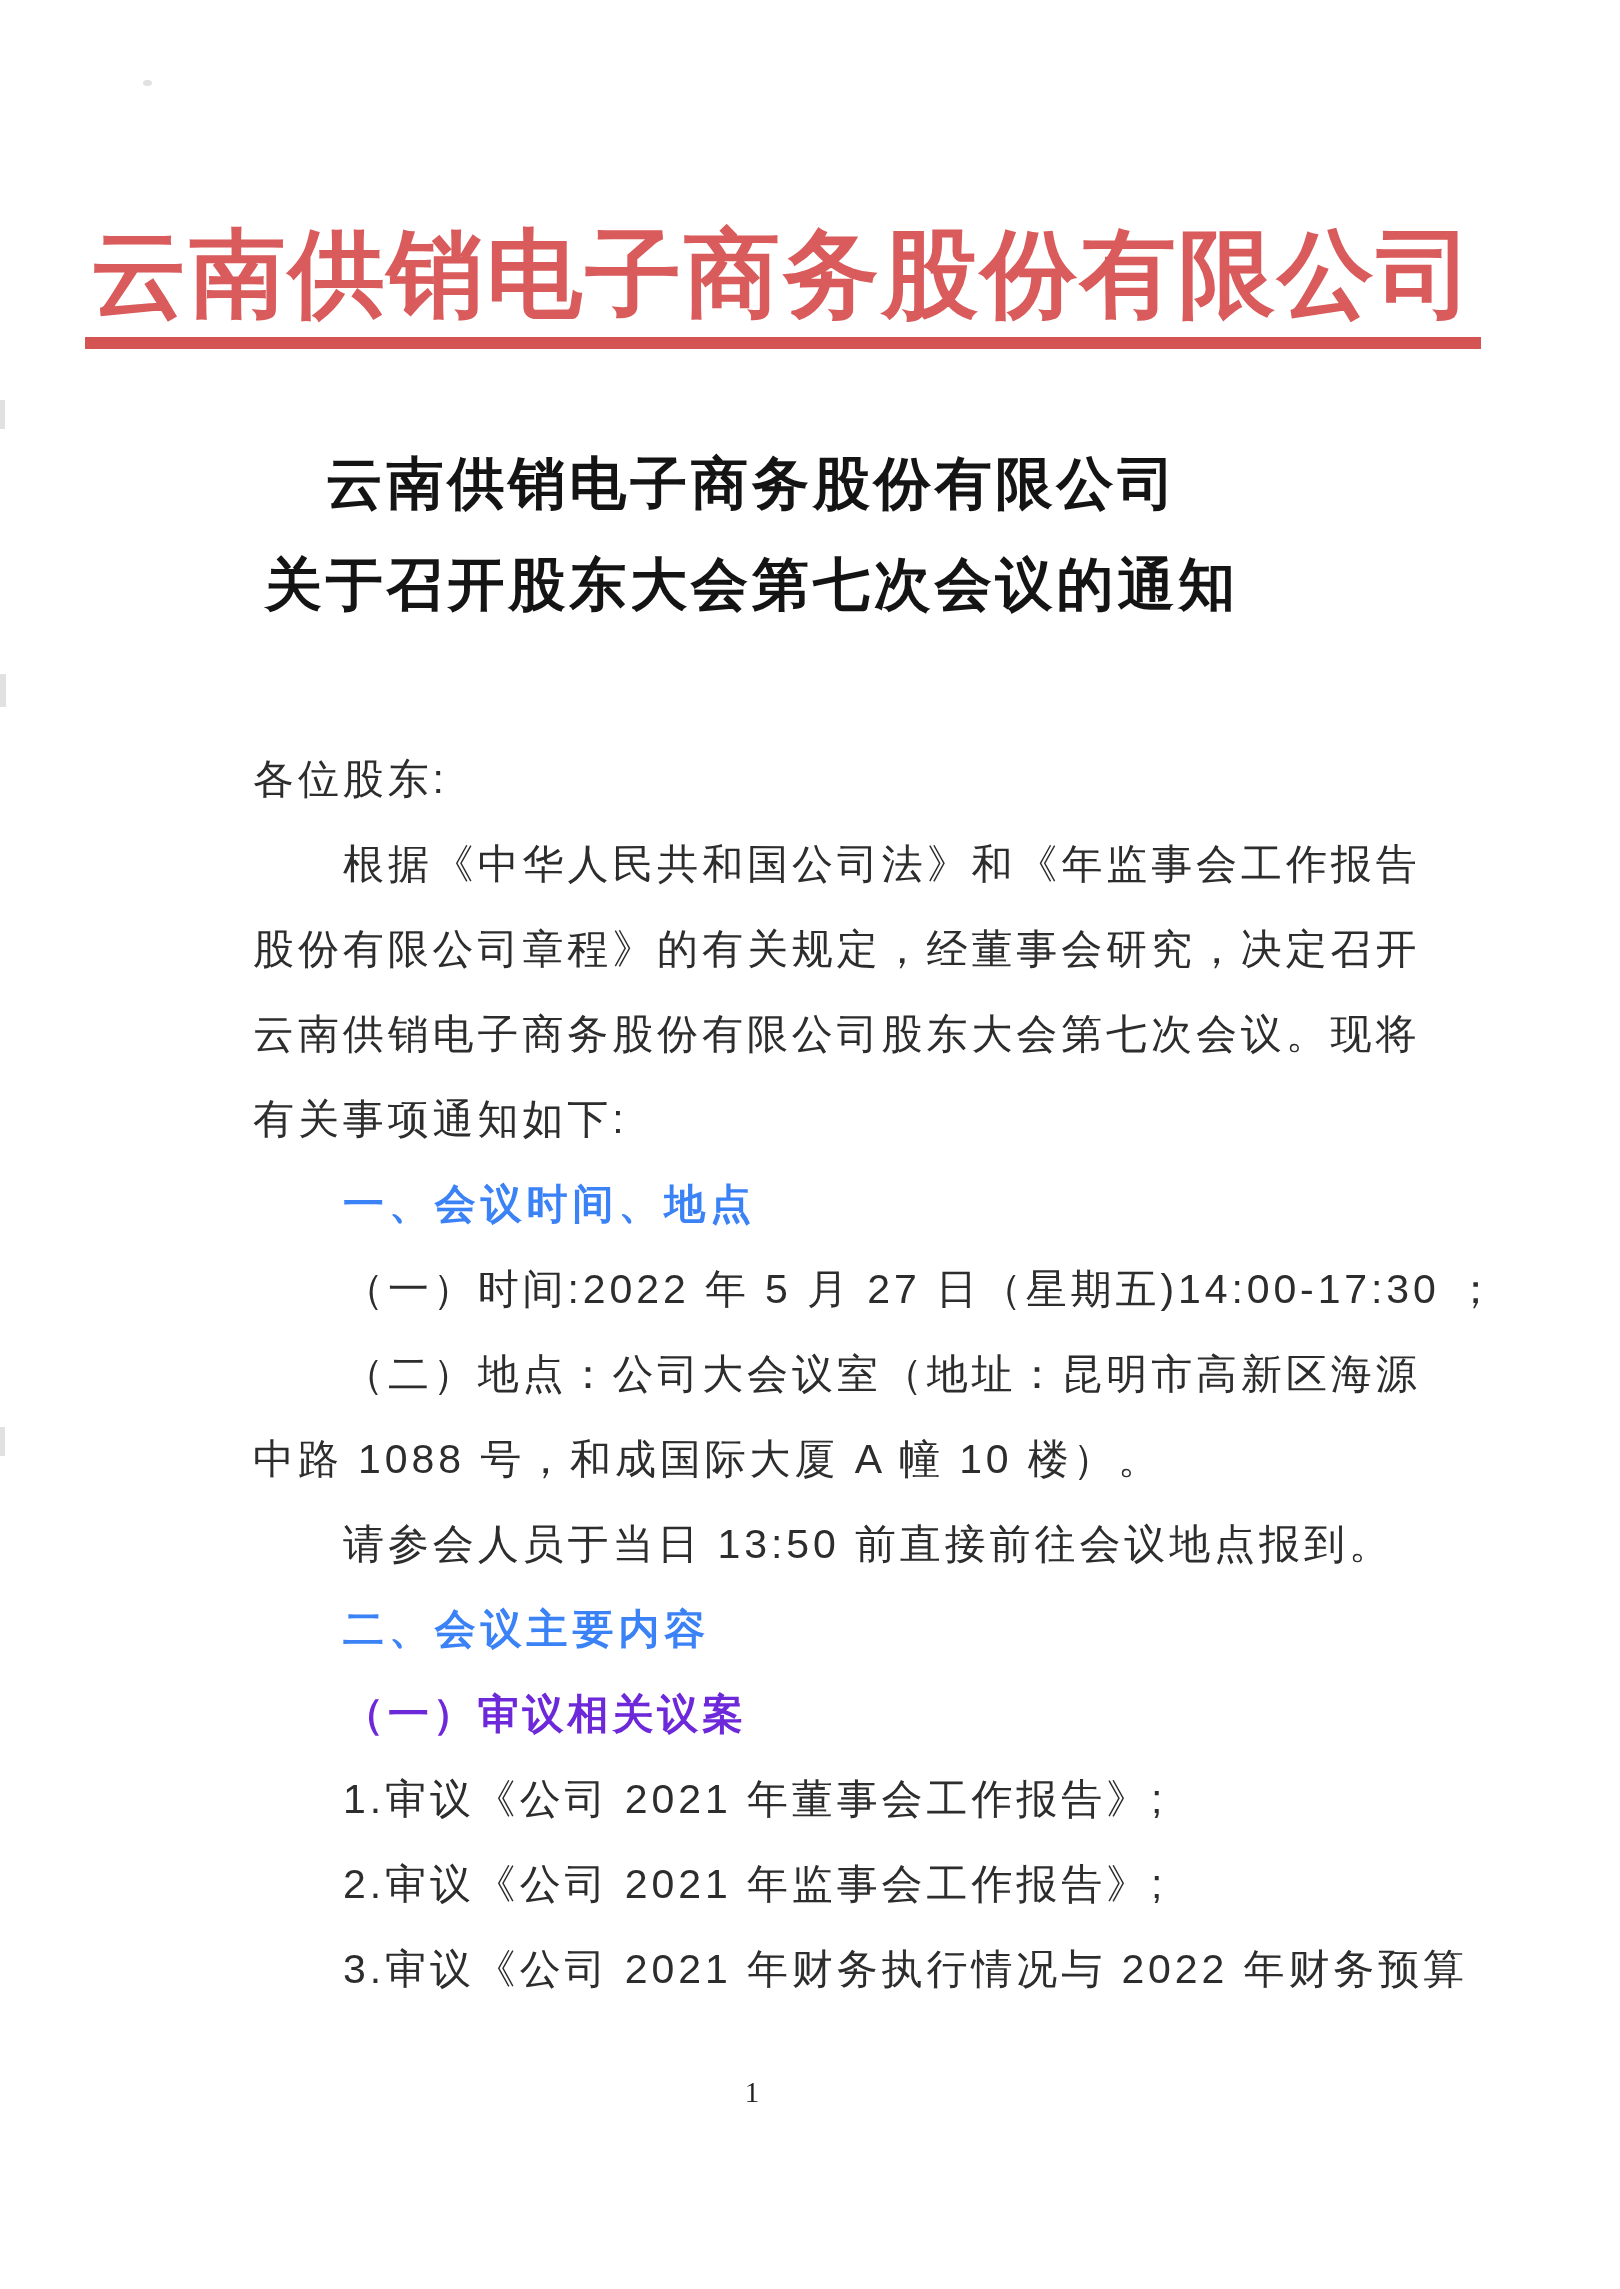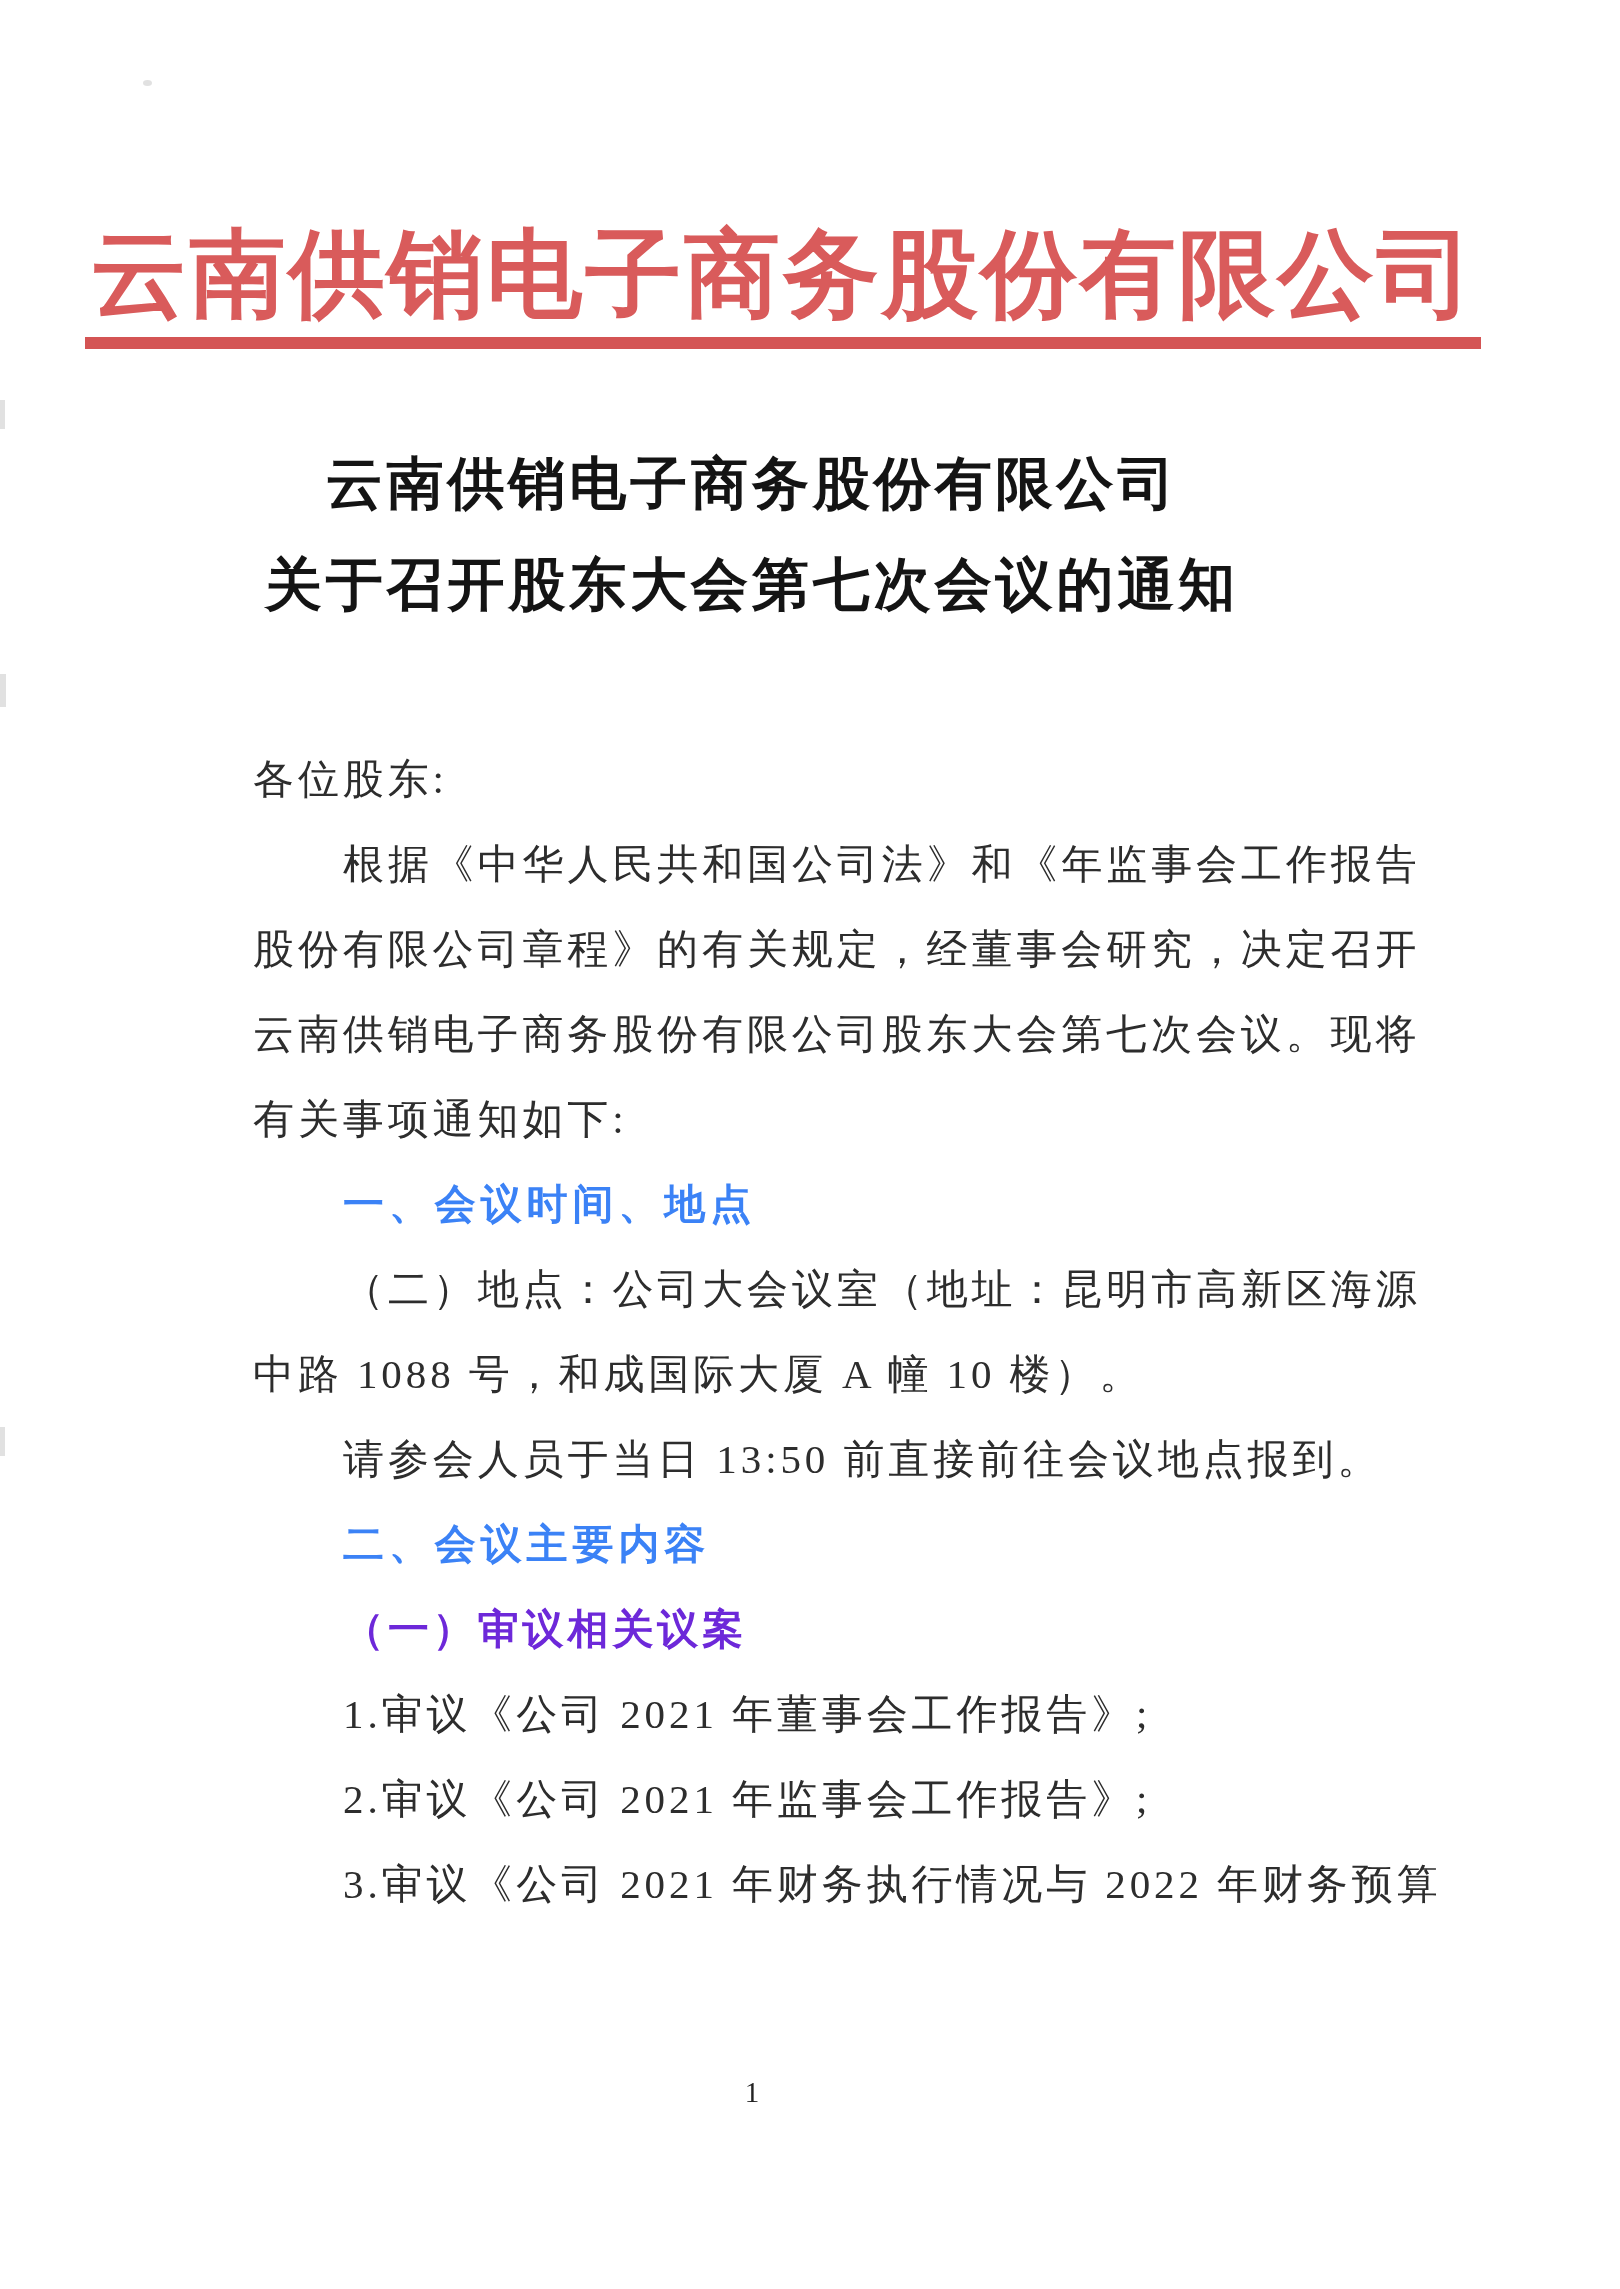--- a/index.html
+++ b/index.html
@@ -59,21 +59,21 @@
   .doc-body {
     position: absolute;
     top: 737px;
     left: 253px;
     width: 1245px;
   }
   .doc-line {
     height: 85px;
     line-height: 85px;
     white-space: nowrap;
-    font-family: Liberation Serif, serif;
+    font-family: Liberation Sans, sans-serif;
     font-size: 41px;
     letter-spacing: 3.9px;
     color: #2d2d2d;
   }
   .doc-line.indent { padding-left: 90px; }
   .doc-line.heading {
     font-family: "Liberation Sans", sans-serif;
     font-weight: 700;
     letter-spacing: 4.9px;
     color: #3b82f6;
@@ -119,20 +119,21 @@
     <div class="title-line">关于召开股东大会第七次会议的通知</div>
   </div>
 
   <div class="doc-body" id="doc-lines">
       <div class="doc-line body">各位股东:</div>
       <div class="doc-line body indent">根据《中华人民共和国公司法》和《年监事会工作报告</div>
       <div class="doc-line body">股份有限公司章程》的有关规定，经董事会研究，决定召开</div>
       <div class="doc-line body">云南供销电子商务股份有限公司股东大会第七次会议。现将</div>
       <div class="doc-line body">有关事项通知如下:</div>
       <div class="doc-line heading indent">一、会议时间、地点</div>
+      <div class="doc-line body indent">（一）时间:2022 年 5 月 27 日（星期五)14:00-17:30 ；</div>
       <div class="doc-line body indent">（二）地点：公司大会议室（地址：昆明市高新区海源</div>
       <div class="doc-line body">中路 1088 号，和成国际大厦 A 幢 10 楼）。</div>
       <div class="doc-line body indent">请参会人员于当日 13:50 前直接前往会议地点报到。</div>
       <div class="doc-line heading indent">二、会议主要内容</div>
       <div class="doc-line subheading indent">（一）审议相关议案</div>
       <div class="doc-line body indent">1.审议《公司 2021 年董事会工作报告》;</div>
       <div class="doc-line body indent">2.审议《公司 2021 年监事会工作报告》;</div>
       <div class="doc-line body indent">3.审议《公司 2021 年财务执行情况与 2022 年财务预算</div>
     </div>
 

